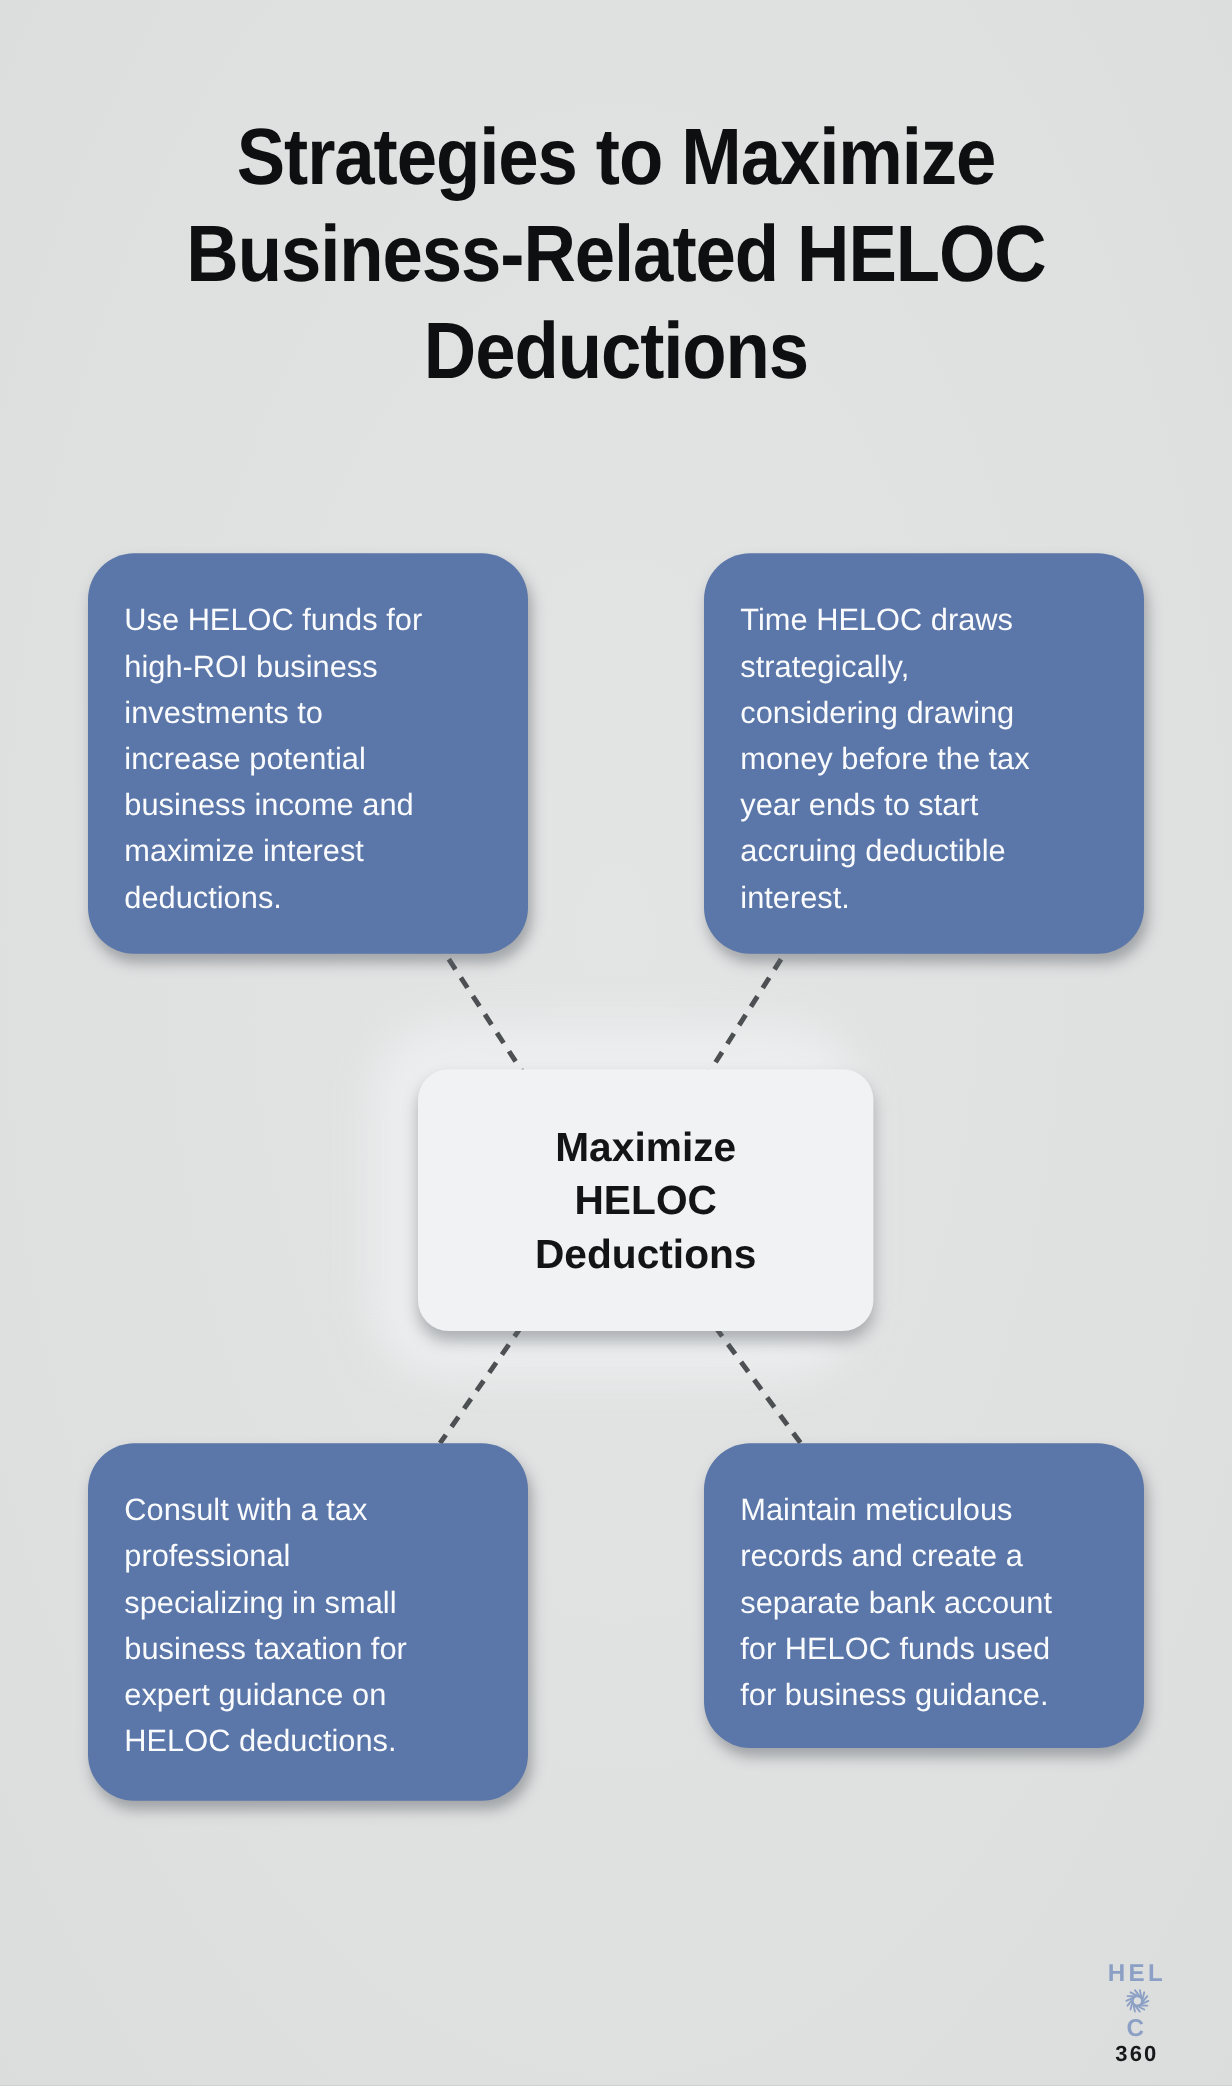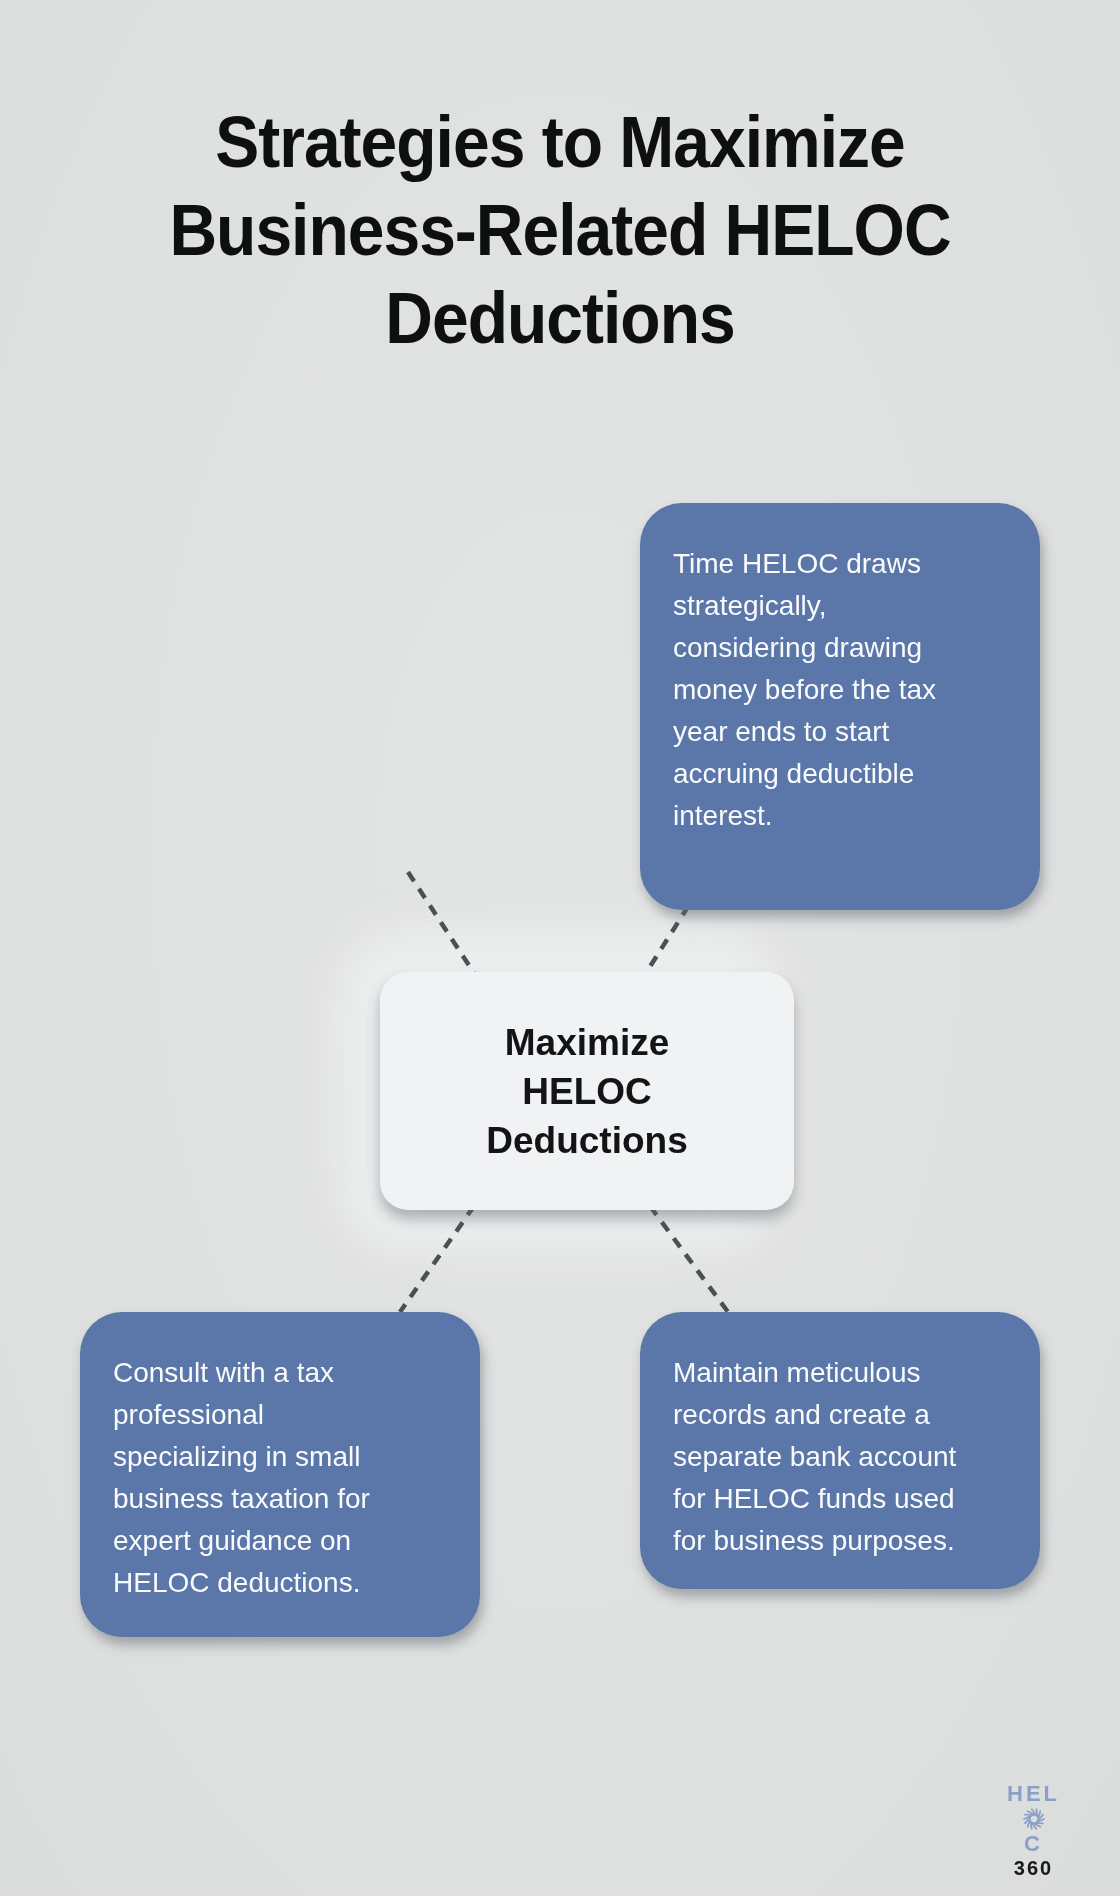--- a/index.html
+++ b/index.html
@@ -66,21 +66,21 @@
   }
   .node.blue p{
     margin:0;
     padding:40px 16px 0 33px;
     font-size:28px;
     line-height:42px;
     color:#fafbfd;
     white-space:pre-line;
   }
   .node.top-left   {left:80px;  top:503px;  height:364px;}
-  .node.top-right  {left:640px; top:503px;  height:407px;}
+  .node.top-right  {left:640px; top:503px;  height:364px;}
   .node.bottom-left {left:80px; top:1312px; height:325px;}
   .node.bottom-right{left:640px;top:1312px; height:277px;}
 
   .node.center{
     left:380px;top:972px;
     width:414px;height:238px;
     background:#f1f2f4;
     border-radius:28px;
     box-shadow:0 9px 14px rgba(95,100,106,.45);
     display:flex;align-items:center;justify-content:center;
@@ -129,20 +129,29 @@
 
   <div class="halo"></div>
 
   <svg class="connectors" viewBox="0 0 1120 1896">
     <line x1="408" y1="872" x2="476" y2="976"></line>
     <line x1="710" y1="872" x2="644" y2="976"></line>
     <line x1="474" y1="1206" x2="400" y2="1312"></line>
     <line x1="650" y1="1206" x2="728" y2="1312"></line>
   </svg>
 
+  <div class="node blue top-left">
+    <p>Use HELOC funds for
+high-ROI business
+investments to
+increase potential
+business income and
+maximize interest
+deductions.</p>
+  </div>
 
   <div class="node blue top-right">
     <p>Time HELOC draws
 strategically,
 considering drawing
 money before the tax
 year ends to start
 accruing deductible
 interest.</p>
   </div>
@@ -160,21 +169,21 @@
 business taxation for
 expert guidance on
 HELOC deductions.</p>
   </div>
 
   <div class="node blue bottom-right">
     <p>Maintain meticulous
 records and create a
 separate bank account
 for HELOC funds used
-for business purposes.</p>
+for business guidance.</p>
   </div>
 
   <div class="logo">
     <span class="l-blue">HEL</span>
     <svg width="24" height="24" viewBox="0 0 24 24">
         <line x1="22.00" y1="12.00" x2="13.72" y2="15.83" stroke="#8ca0c5" stroke-width="1.7" stroke-linecap="round"></line>
         <line x1="21.01" y1="16.34" x2="11.88" y2="16.20" stroke="#8ca0c5" stroke-width="1.7" stroke-linecap="round"></line>
         <line x1="18.23" y1="19.82" x2="10.07" y2="15.73" stroke="#8ca0c5" stroke-width="1.7" stroke-linecap="round"></line>
         <line x1="14.23" y1="21.75" x2="8.64" y2="14.53" stroke="#8ca0c5" stroke-width="1.7" stroke-linecap="round"></line>
         <line x1="9.77" y1="21.75" x2="7.88" y2="12.82" stroke="#8ca0c5" stroke-width="1.7" stroke-linecap="round"></line>

